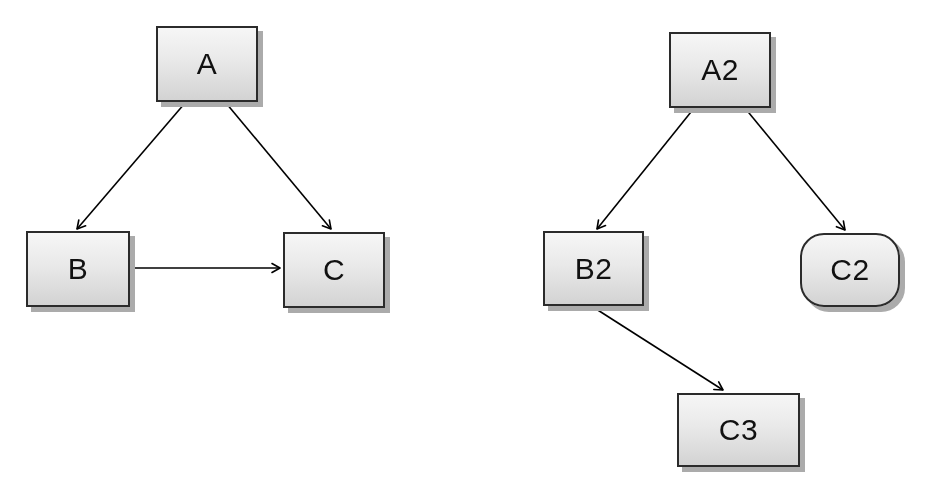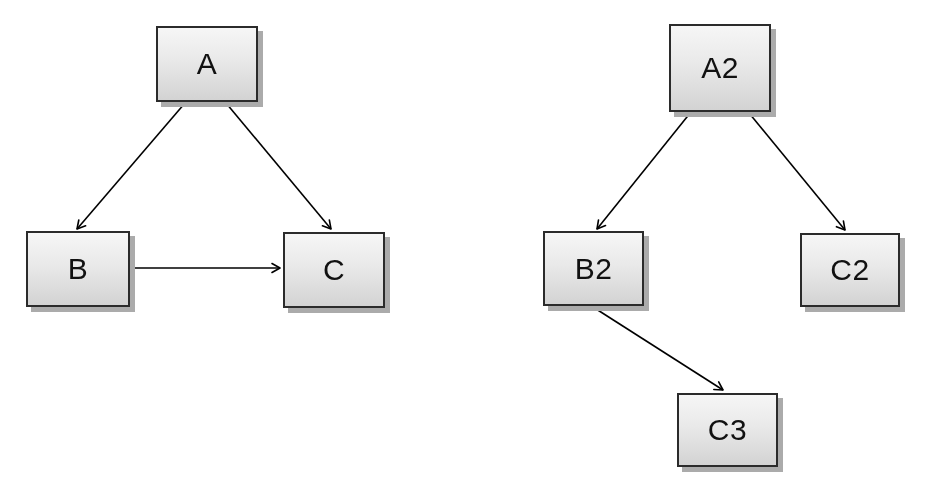--- a/index.html
+++ b/index.html
@@ -62,26 +62,26 @@
   <div id="node-group">
       <div class="node" style="left: 156px; top: 26px; width: 102px; height: 76px;">
         <span class="node-label">A</span>
       </div>
       <div class="node" style="left: 26px; top: 231px; width: 104px; height: 76px;">
         <span class="node-label">B</span>
       </div>
       <div class="node" style="left: 283px; top: 232px; width: 102px; height: 76px;">
         <span class="node-label">C</span>
       </div>
-      <div class="node" style="left: 669px; top: 24px; width: 102px; height: 88px;">
+      <div class="node" style="left: 669px; top: 32px; width: 102px; height: 76px;">
         <span class="node-label">A2</span>
       </div>
       <div class="node" style="left: 543px; top: 231px; width: 101px; height: 75px; text-align: center;">
         <span class="node-label">B2</span>
       </div>
-      <div class="node" style="left: 800px; top: 233px; width: 100px; height: 74px;">
+      <div class="node" style="left: 800px; top: 233px; width: 100px; height: 74px; border-radius: 24px;">
         <span class="node-label">C2</span>
       </div>
-      <div class="node" style="left: 677px; top: 393px; width: 101px; height: 74px;">
+      <div class="node" style="left: 677px; top: 393px; width: 123px; height: 74px;">
         <span class="node-label">C3</span>
       </div>
     </div>
 </div>
 
 </body></html>

